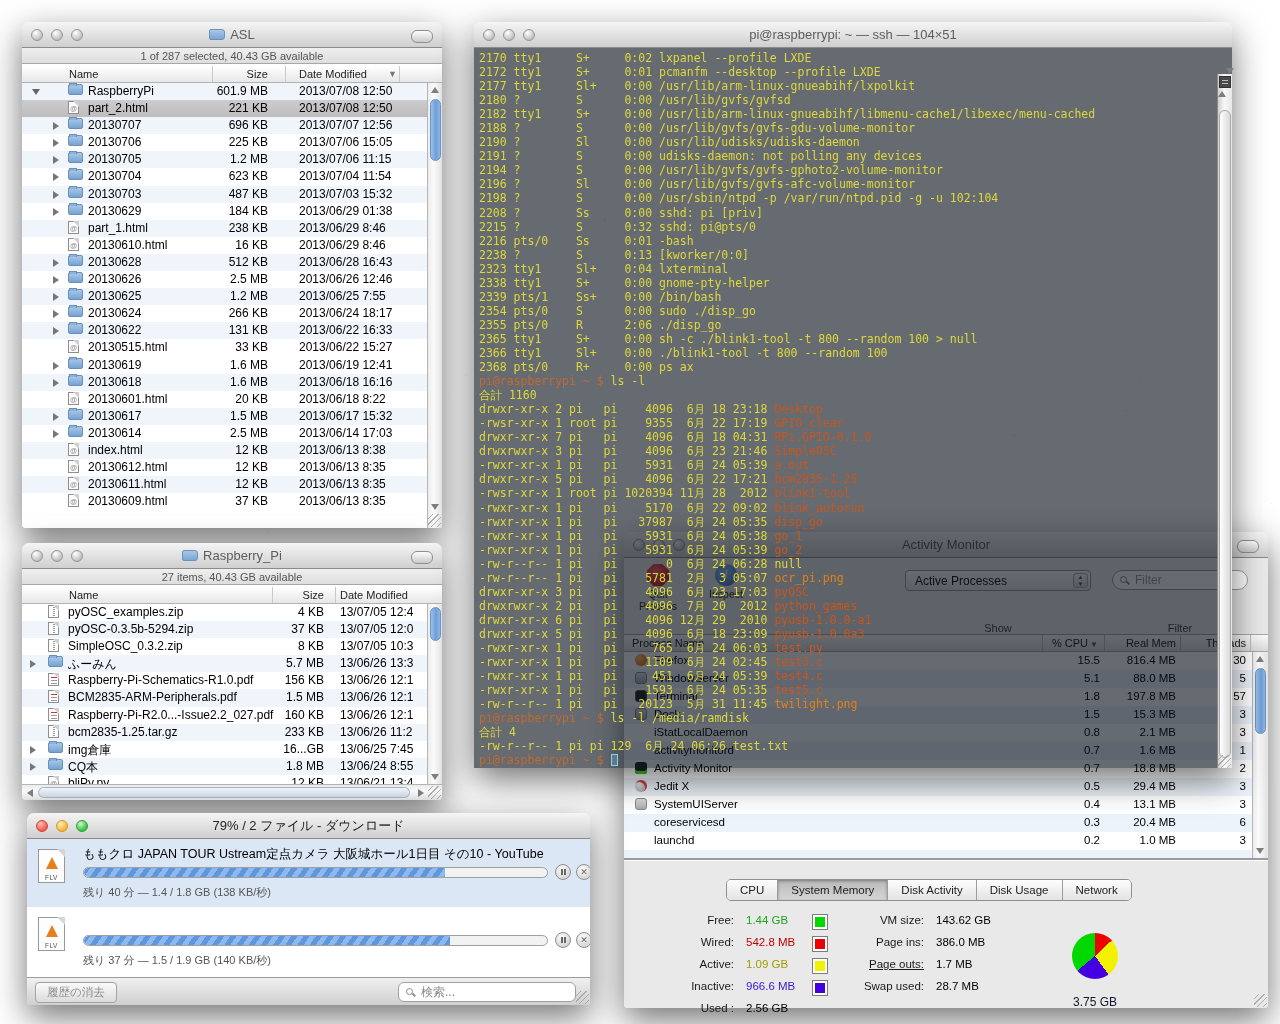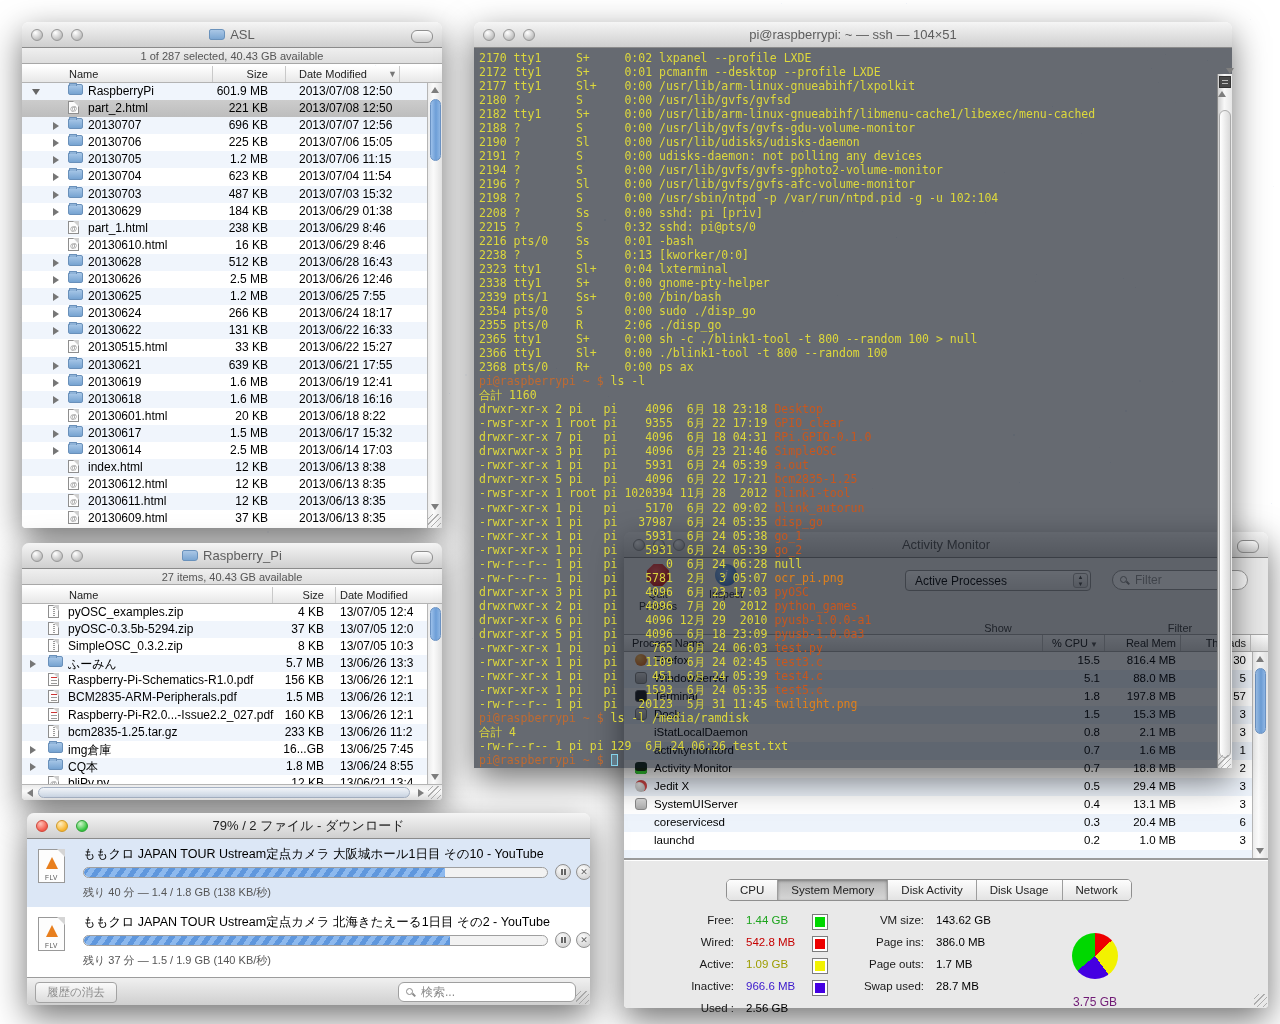--- a/index.html
+++ b/index.html
@@ -143,21 +143,21 @@
       overflow:hidden;font-size:11.5px;color:#222;background:#fff;}
   #am-tabs .tab{padding:0 13px;line-height:20px;background:linear-gradient(#fdfdfd,#e3e3e3);border-left:1px solid #9d9d9d;}
   #am-tabs .tab:first-child{border-left:none;}
   #am-tabs .tab.on{background:linear-gradient(#b9b9b9,#d6d6d6);box-shadow:inset 0 1px 3px rgba(0,0,0,.35);}
   .mrow{position:absolute;height:16px;font-size:11.5px;}
   .mlabel{position:absolute;text-align:right;color:#1a1a1a;}
   .mval{position:absolute;}
   .sw{position:absolute;left:188px;top:0;width:14px;height:14px;border:1px solid #7c7c7c;
       box-shadow:inset 0 0 0 2px #fff;}
   #am-pie{position:absolute;left:448px;top:375px;width:46px;height:46px;border-radius:50%;}
-  #am-pietotal{position:absolute;left:428px;top:437px;width:86px;text-align:center;font-size:12px;color:#701a75;}
+  #am-pietotal{position:absolute;left:428px;top:437px;width:86px;text-align:center;font-size:12px;color:#0f172a;}
   .am-vsb{right:1px;top:94px;height:206px;}
 
   
   #dl .list{position:absolute;left:0;right:0;top:26px;bottom:28px;background:#fff;overflow:hidden;}
   .ditem{position:relative;height:68px;}
   .ditem.sel{background:#dce7f6;}
   .dname{position:absolute;left:56px;top:7px;font-size:12.5px;color:#000;white-space:nowrap;}
   .dbar{position:absolute;left:56px;top:28px;width:465px;height:11px;border-radius:6px;background:#f2f2f2;
       border:1px solid #9f9f9f;box-sizing:border-box;overflow:hidden;}
   .dfill{height:100%;border-radius:5px 0 0 5px;
@@ -440,27 +440,20 @@
             <span class="fname">20130622</span>
             <span class="fsize">131 KB</span>
             <span class="fdate">2013/06/22 16:33</span>
           </div>
           <div class="frow">
             <span class="icn icn-doc html"></span>
             <span class="fname">20130515.html</span>
             <span class="fsize">33 KB</span>
             <span class="fdate">2013/06/22 15:27</span>
           </div>
-          <div class="frow alt">
-            <span class="disc closed"></span>
-            <span class="icn icn-folder"></span>
-            <span class="fname">20130621</span>
-            <span class="fsize">639 KB</span>
-            <span class="fdate">2013/06/21 17:55</span>
-          </div>
           <div class="frow">
             <span class="disc closed"></span>
             <span class="icn icn-folder"></span>
             <span class="fname">20130619</span>
             <span class="fsize">1.6 MB</span>
             <span class="fdate">2013/06/19 12:41</span>
           </div>
           <div class="frow alt">
             <span class="disc closed"></span>
             <span class="icn icn-folder"></span>
@@ -786,21 +779,21 @@
           </div>
           <div class="mrow" style="left: 190px; top: 356px; width: 240px;">
             <span class="mlabel" style="left: 0px; width: 110px;">VM size:</span>
             <span class="mval" style="left: 122px;">143.62 GB</span>
           </div>
           <div class="mrow" style="left: 190px; top: 378px; width: 240px;">
             <span class="mlabel" style="left: 0px; width: 110px;">Page ins:</span>
             <span class="mval" style="left: 122px;">386.0 MB</span>
           </div>
           <div class="mrow" style="left: 190px; top: 400px; width: 240px;">
-            <span class="mlabel" style="left: 0px; width: 110px;">Page outs:</span>
+            <span class="mlabel" style="left: 0px; width: 110px; text-decoration: underline;">Page outs:</span>
             <span class="mval" style="left: 122px;">1.7 MB</span>
           </div>
           <div class="mrow" style="left: 190px; top: 422px; width: 240px;">
             <span class="mlabel" style="left: 0px; width: 110px;">Swap used:</span>
             <span class="mval" style="left: 122px;">28.7 MB</span>
           </div>
         </div>
       <div id="am-pie" style="background: conic-gradient(rgb(238, 0, 0) 0deg, rgb(238, 0, 0) 47deg, rgb(242, 242, 0) 47deg, rgb(242, 242, 0) 144deg, rgb(68, 0, 226) 144deg, rgb(68, 0, 226) 230deg, rgb(0, 216, 0) 230deg, rgb(0, 216, 0) 360deg);"></div>
       <div id="am-pietotal">3.75 GB</div>
     </div>
@@ -849,21 +842,20 @@
           </div>
           <div class="dstat">残り 40 分 — 1.4 / 1.8 GB (138 KB/秒)</div>
           <span class="dbtn pause"><span class="pbars"></span></span>
           <span class="dbtn stop">✕</span>
         </div>
         <div class="ditem">
           <span class="dicon">
             <span class="cone"></span>
             <span class="flv">FLV</span>
           </span>
-          <div class="dname">ももクロ JAPAN TOUR Ustream定点カメラ 北海きたえーる1日目 その2 - YouTube</div>
           <div class="dbar">
             <div class="dfill" style="width: 79%;"></div>
           </div>
           <div class="dstat">残り 37 分 — 1.5 / 1.9 GB (140 KB/秒)</div>
           <span class="dbtn pause"><span class="pbars"></span></span>
           <span class="dbtn stop">✕</span>
         </div>
       </div>
     <div class="foot">
       <span class="clearbtn">履歴の消去</span>

